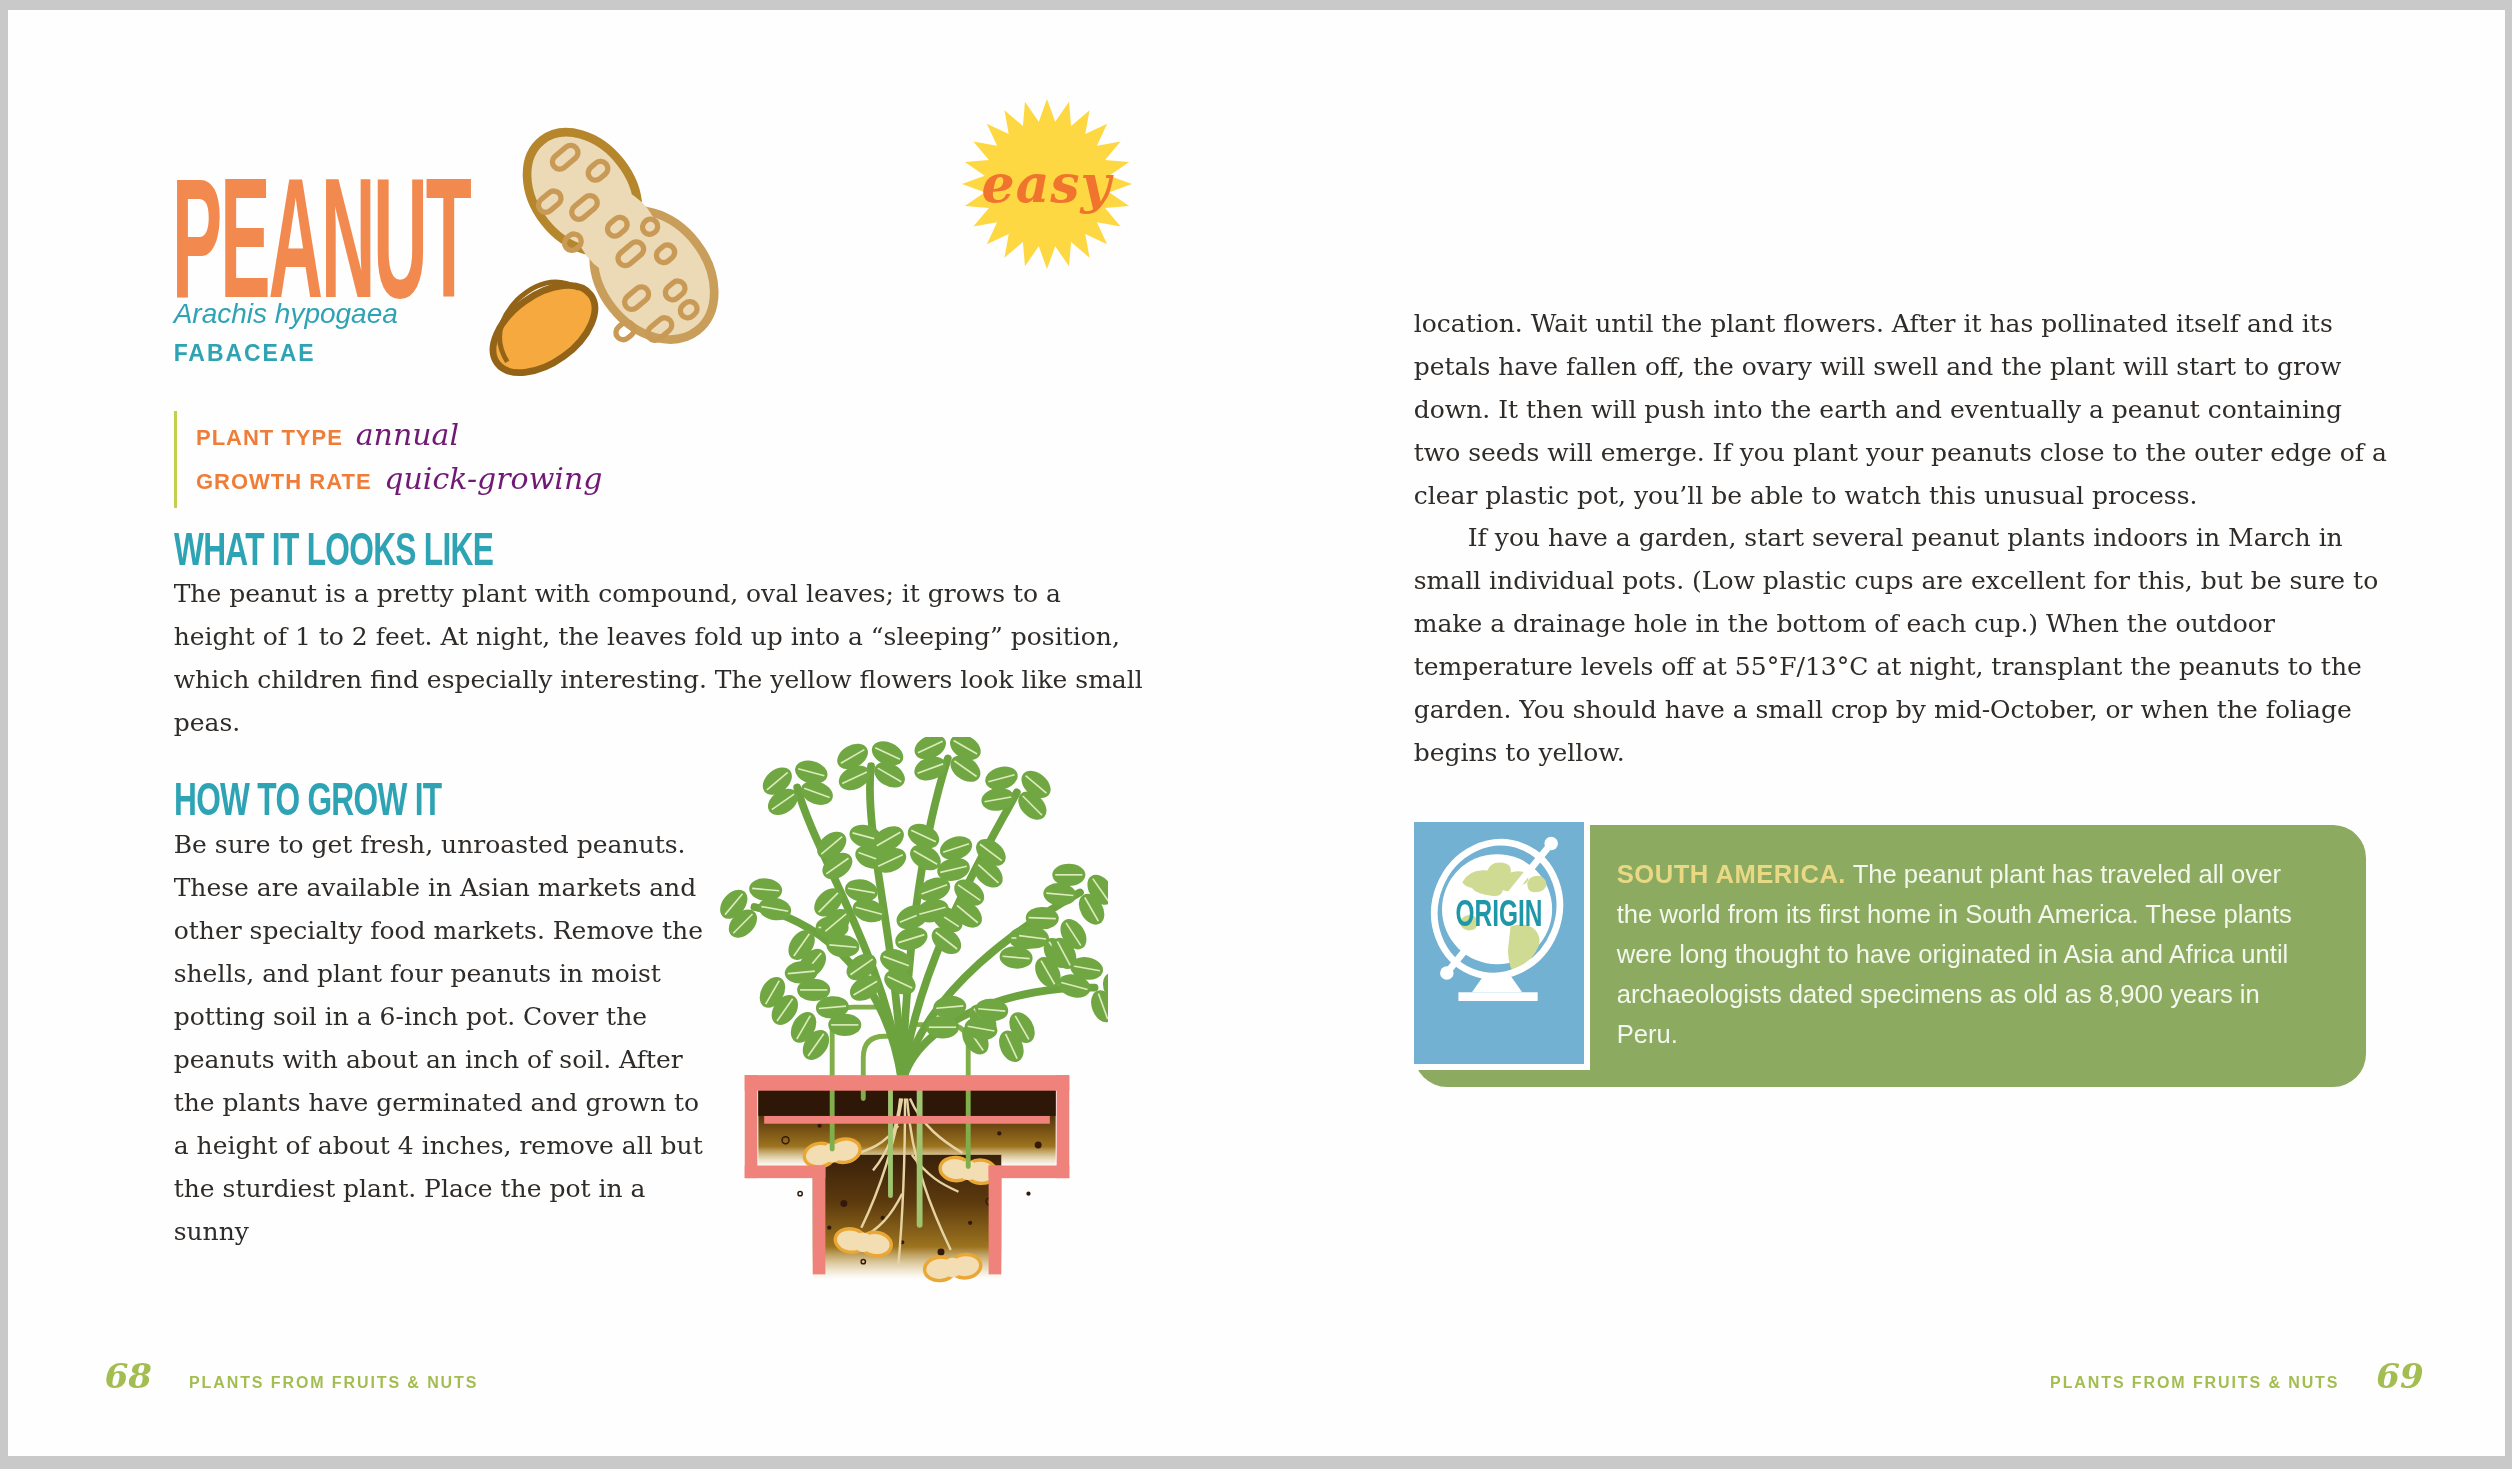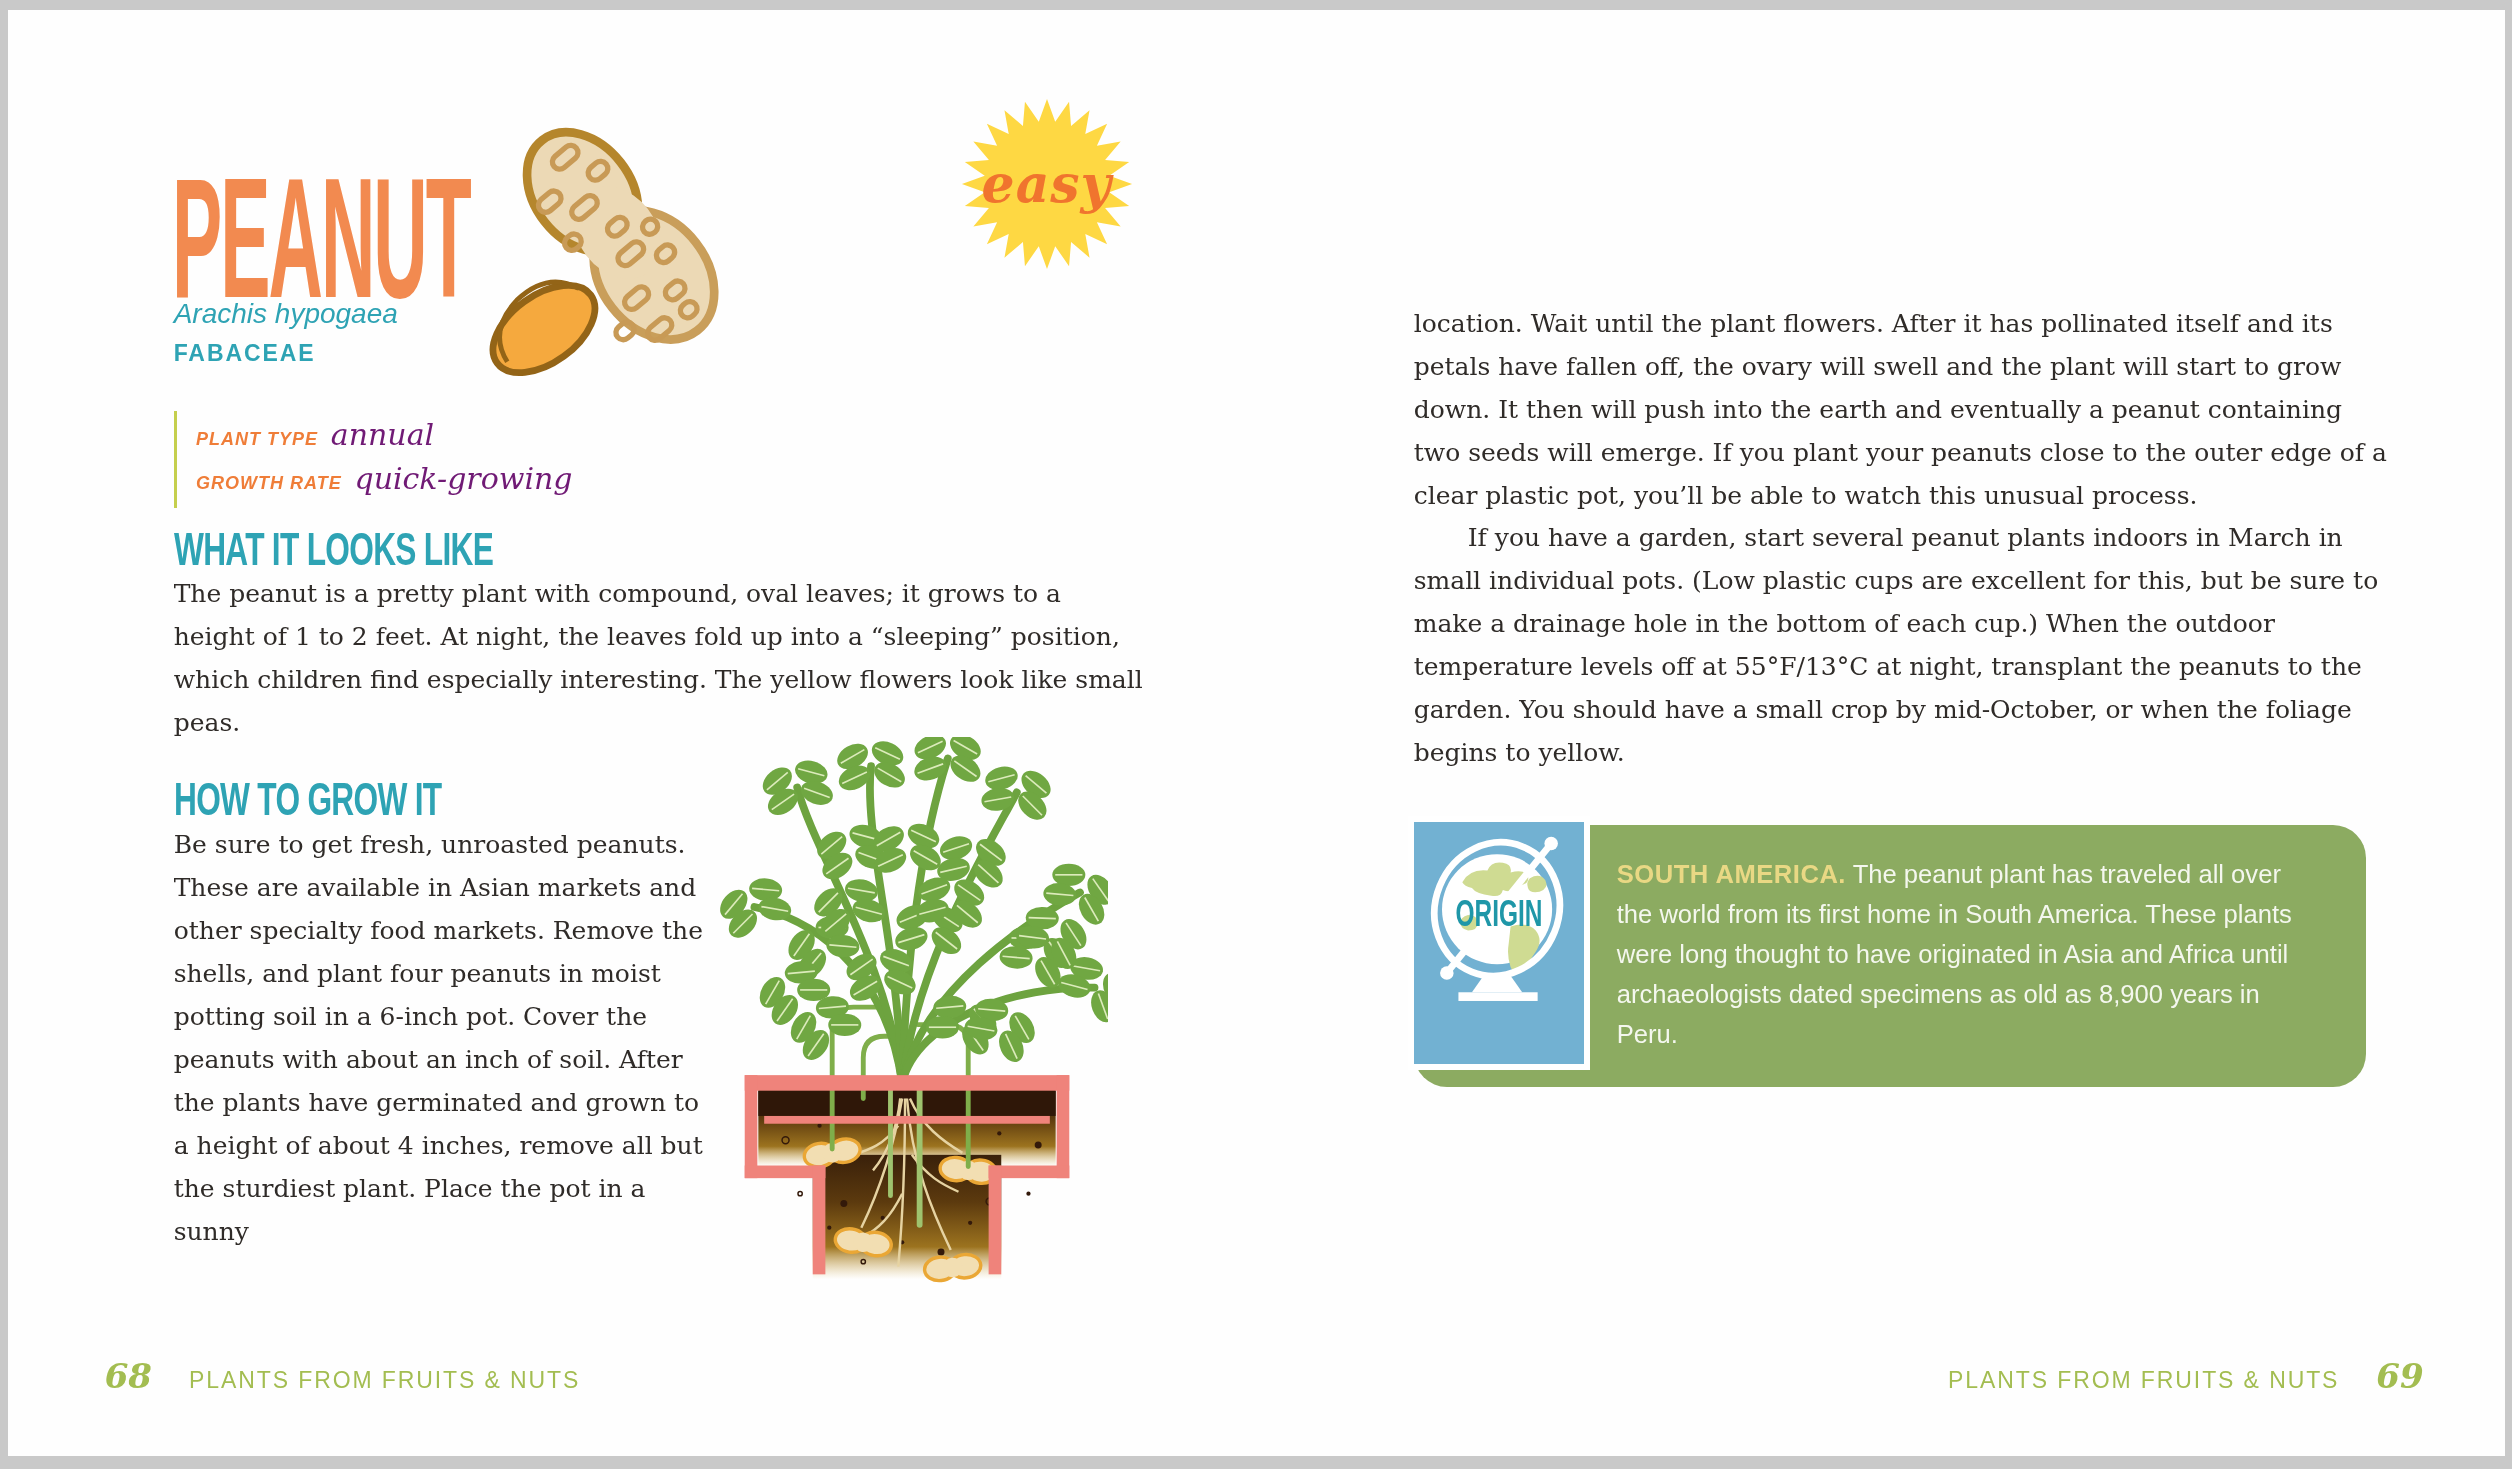--- a/index.html
+++ b/index.html
@@ -19,43 +19,43 @@
   .title{left:164px;top:143px;font-family:"Liberation Sans",sans-serif;font-weight:bold;
     font-size:145px;color:var(--orange);letter-spacing:-3.9px;white-space:nowrap;
     transform:scale(0.52,1.18);transform-origin:top left;line-height:1;}
   .sci-name{left:166px;top:288px;font-family:"Liberation Sans",sans-serif;font-style:italic;
     font-size:28px;color:var(--teal);}
   .family{left:166px;top:330px;font-family:"Liberation Sans",sans-serif;font-weight:bold;
     font-size:23px;letter-spacing:1.9px;color:var(--teal);}
   .facts{left:166px;top:401px;display:flex;gap:87px;}
   .fact-col{border-left:3.9px solid var(--bar_green);padding:3.9px 0 5.8px 19.3px;}
   .fact-row{line-height:39px;white-space:nowrap;}
-  .fact-label{font-family:"Liberation Sans",sans-serif;font-weight:bold;font-size:18px;
-    letter-spacing:1px;color:var(--label_orange);font-style:italic;}
+  .fact-label{font-family:"Liberation Sans",sans-serif;font-weight:bold;font-size:22px;
+    letter-spacing:1px;color:var(--label_orange);}
   .fact-value{font-style:italic;font-size:30px;color:#701a75;padding-left:7.7px;}
   .sect-head{font-family:"Liberation Sans",sans-serif;font-weight:bold;font-size:44px;
     color:var(--teal);letter-spacing:-1px;white-space:nowrap;
     transform:scale(0.72,1.05);transform-origin:top left;line-height:1;}
   .h1{left:166px;top:516px;}
   .h2{left:166px;top:766px;}
   .bodytext{font-size:25px;line-height:43px;color:var(--body);}
   .para-looks{left:166px;top:562px;width:976px;}
   .para-grow{left:166px;top:813px;width:541px;}
   .plant-svg{left:698px;top:727px;width:402px;height:549px;}
   .peanut-svg{left:472px;top:99px;width:263px;height:276px;}
   .badge-wrap{left:952px;top:87px;width:174px;height:174px;}
   .badge-wrap svg{position:absolute;left:0;top:0;}
   .badge-text{position:absolute;left:0;top:0;width:174px;height:174px;display:flex;
     align-items:center;justify-content:center;font-style:italic;font-weight:bold;
     font-size:52px;color:var(--badge_text);letter-spacing:1px;}
   .footer{display:flex;align-items:baseline;gap:37px;color:var(--footer_green);}
   .footer-left{left:97px;top:1346px;}
   .footer-right{left:1406px;top:1346px;width:1010px;justify-content:flex-end;}
   .pg-num{font-style:italic;font-weight:bold;font-size:34px;}
-  .book-title{font-family:"Liberation Sans",sans-serif;font-weight:normal;font-size:23px;
+  .book-title{font-family:"Liberation Sans",sans-serif;font-weight:bold;font-size:16px;
     letter-spacing:1.9px;}
 
   
   .para-r1{left:1406px;top:292px;width:974px;}
   .para-r2{left:1406px;top:506px;width:974px;text-indent:54px;}
   .origin-box{left:1406px;top:815px;width:952px;min-height:246px;background:var(--box_green);
     border-radius:33px;border-top-left-radius:0;}
   .origin-text{padding:29px 68px 33px 203px;font-family:"Liberation Sans",sans-serif;
     font-size:25.6px;line-height:40px;color:#f4f7ee;}
   .origin-region{font-weight:bold;color:var(--box_yellow);letter-spacing:0.5px;}

